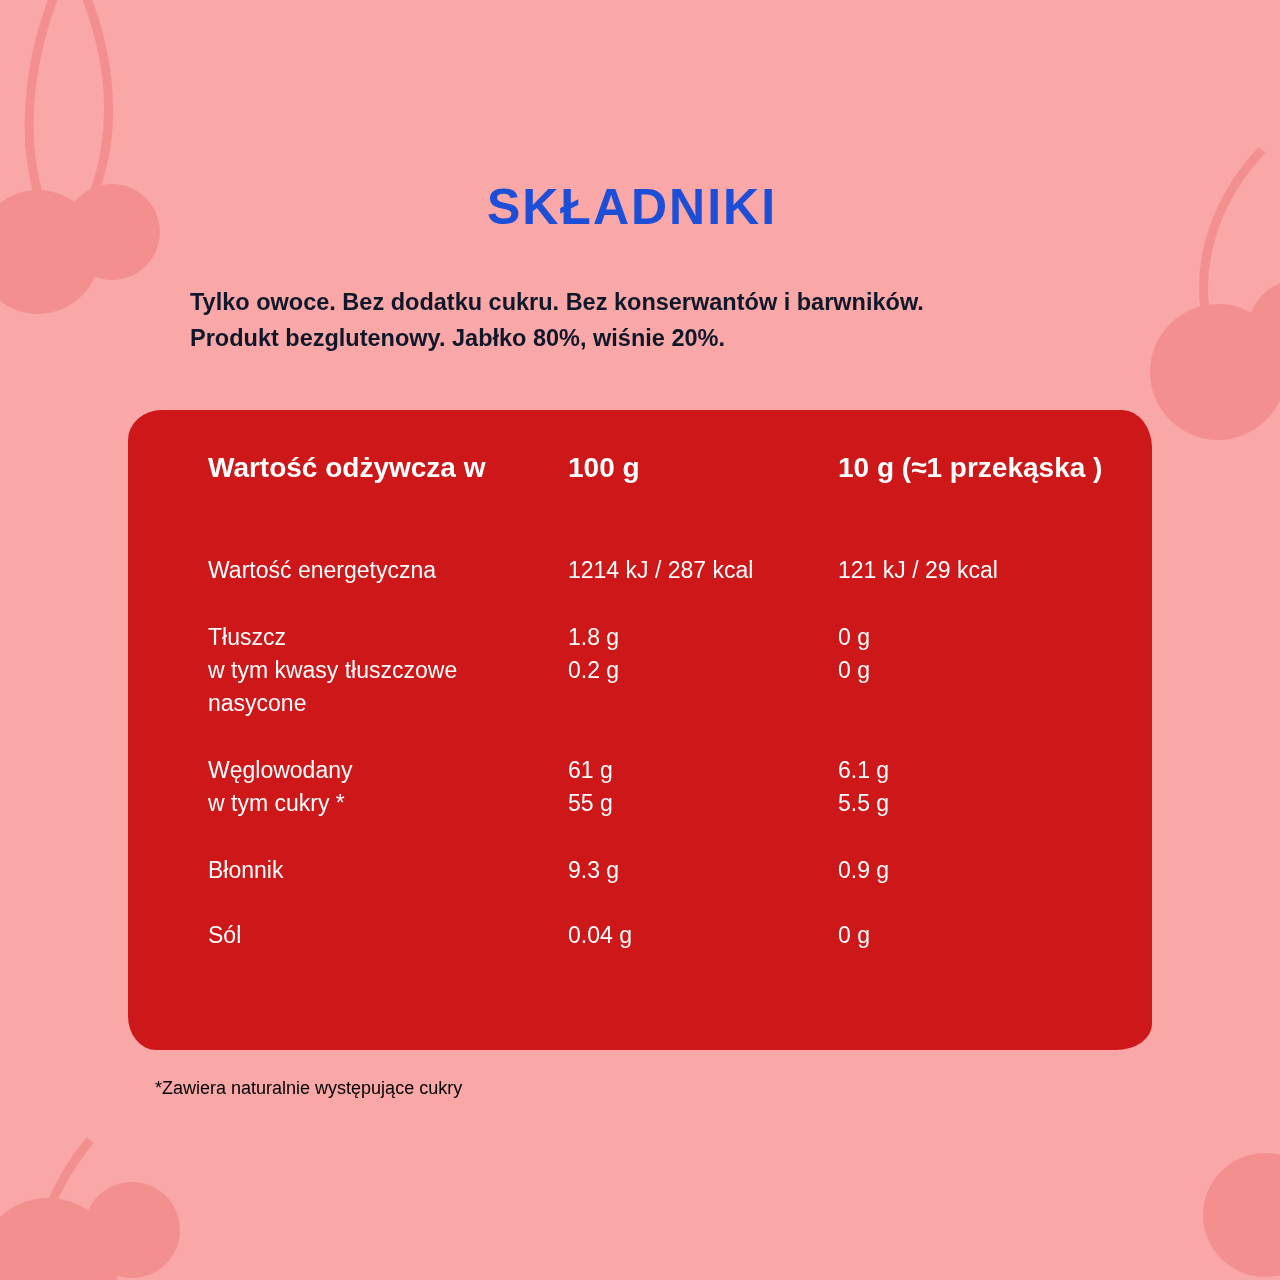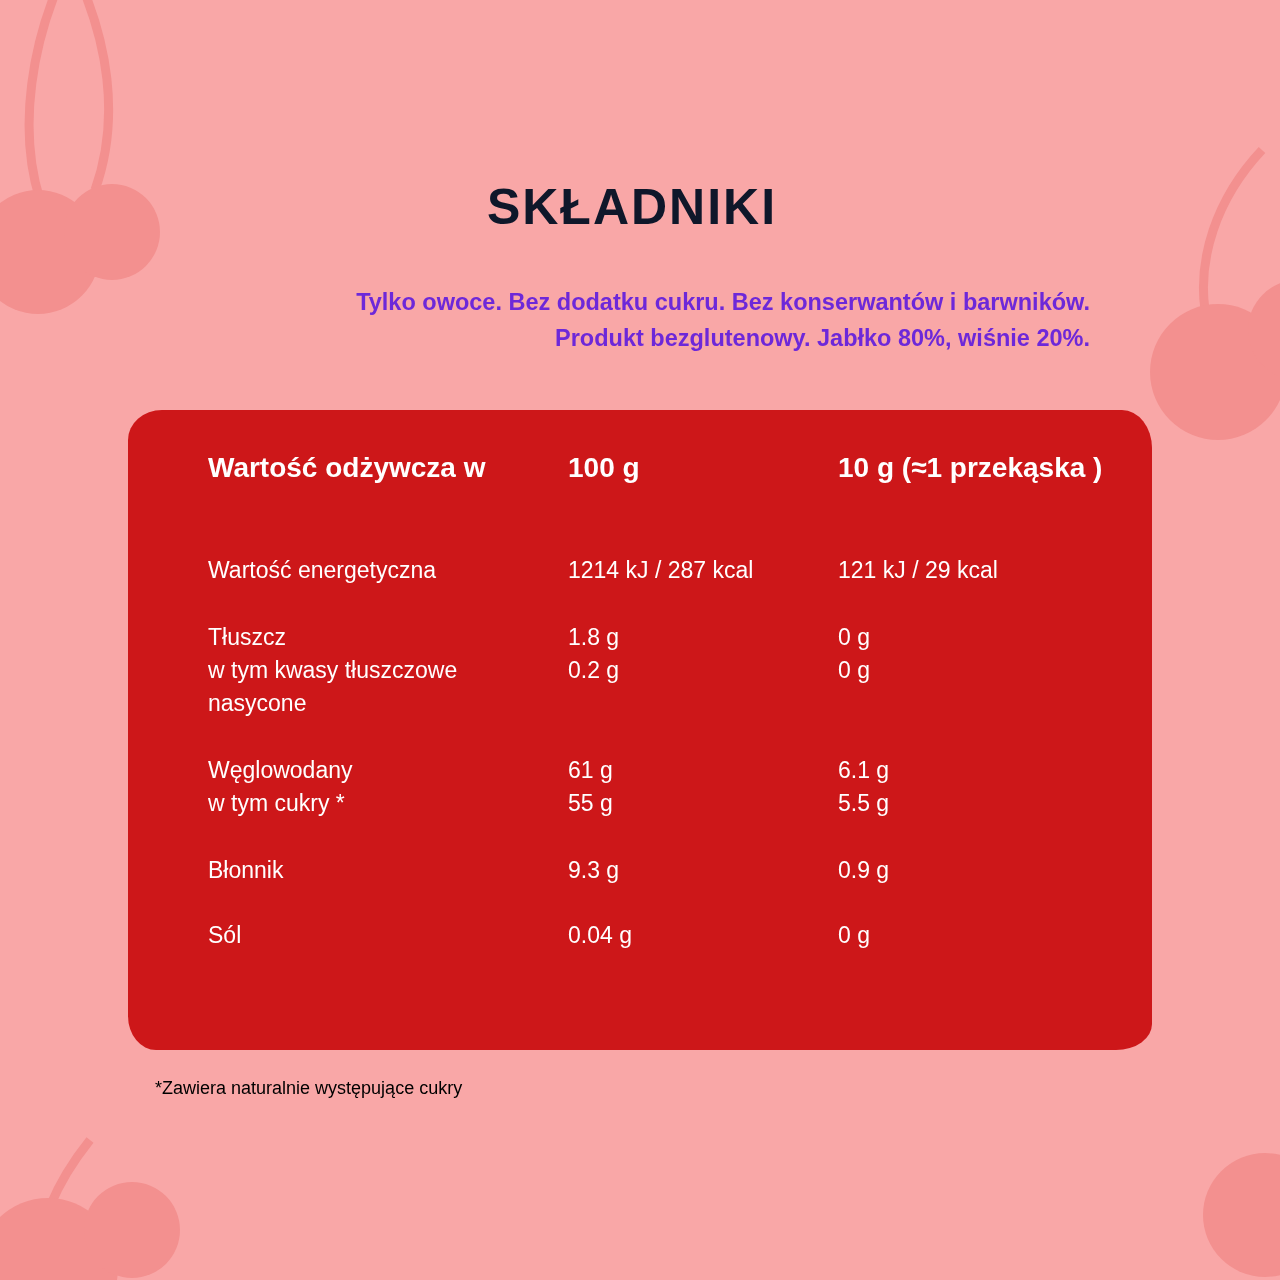--- a/index.html
+++ b/index.html
@@ -31,33 +31,33 @@
     height: 1280px;
     box-sizing: border-box;
   }
 
   .title {
     position: absolute;
     top: 178px;
     left: 0;
     width: 1264px;
     text-align: center;
-    color: #0f172a;
+    color: #1d4ed8;
     font-size: 50px;
     font-weight: bold;
     letter-spacing: 2px;
   }
 
   .subtitle {
     position: absolute;
     top: 284px;
     left: 190px;
     width: 900px;
-    text-align: right;
-    color: #6d28d9;
+    text-align: left;
+    color: #0f172a;
     font-size: 23.5px;
     font-weight: bold;
     line-height: 36px;
   }
 
   
   .card {
     position: absolute;
     left: 128px;
     top: 410px;

